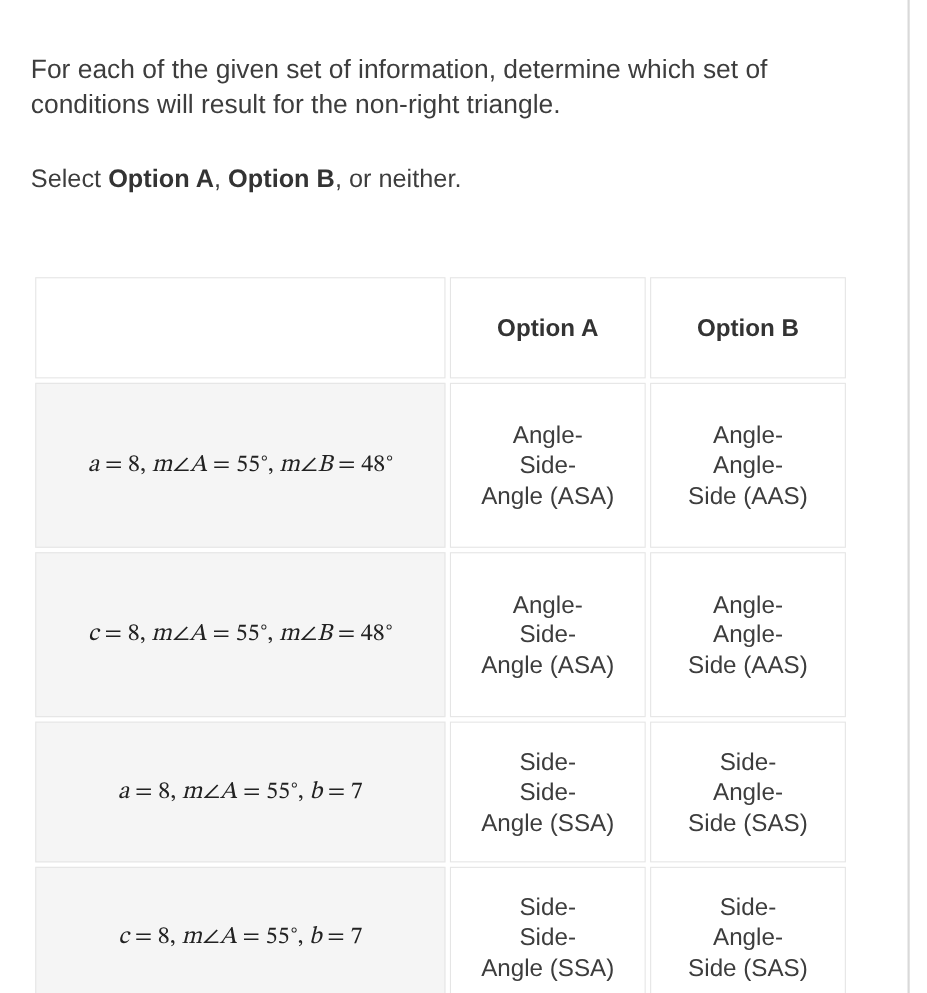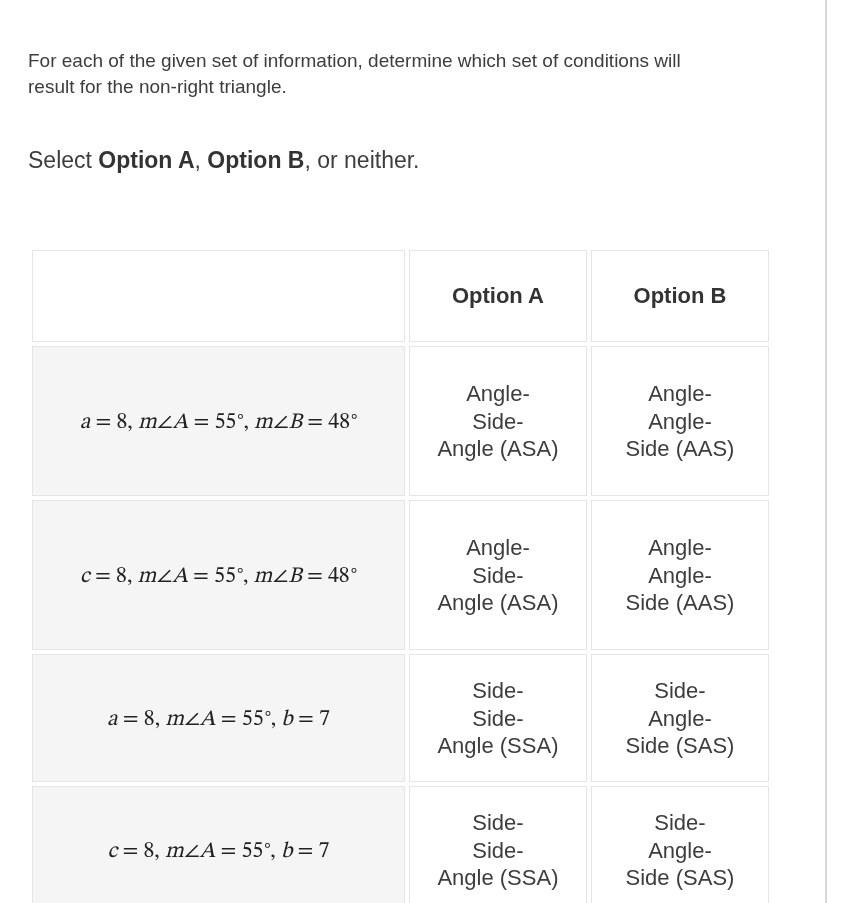--- a/index.html
+++ b/index.html
@@ -19,32 +19,32 @@
   }
   .rule-right {
     position: absolute;
     top: 0;
     right: 16px;
     width: 2px;
     height: 100%;
     background: #d9d9d9;
   }
   .prompt {
-    font-size: 19px;
+    font-size: 24px;
     line-height: 1.35;
     color: #3d3d3d;
     font-weight: 400;
     max-width: 700px;
   }
   .prompt2 {
     font-size: 23px;
     line-height: 1.35;
     color: #3d3d3d;
     font-weight: 400;
-    margin-top: 46px;
+    margin-top: 34px;
   }
   b { font-weight: 700; color: #333; }
   .tbl {
     margin-top: 70px;
     width: 745px;
     border-collapse: separate;
     border-spacing: 4px;
   }
   .tbl th, .tbl td {
     border: 1px solid #e5e5e5;

